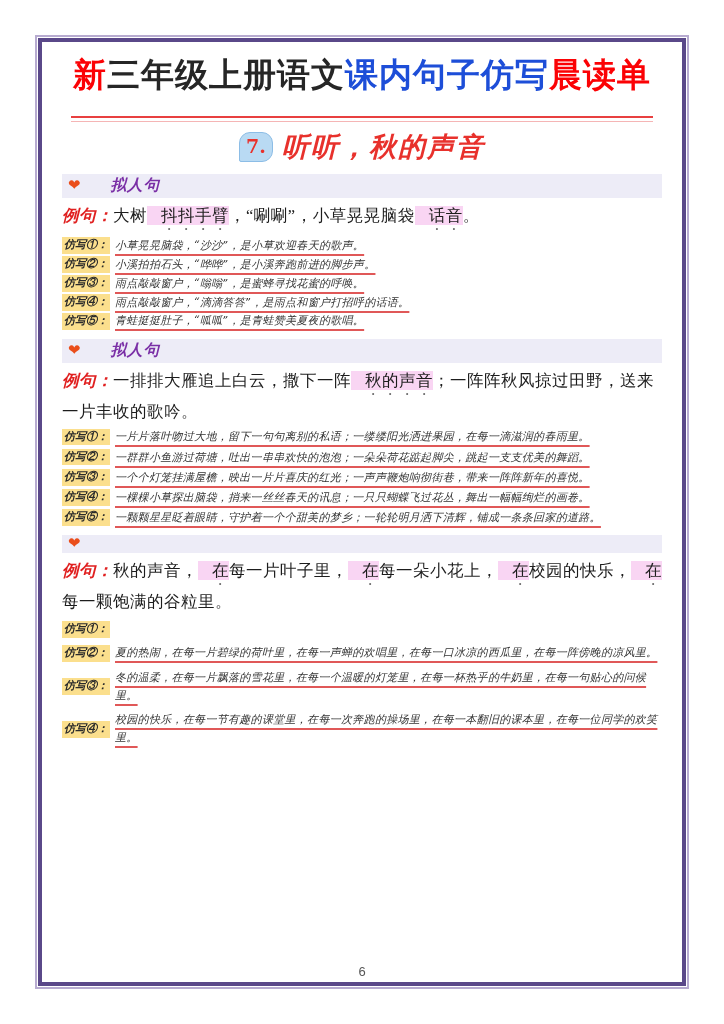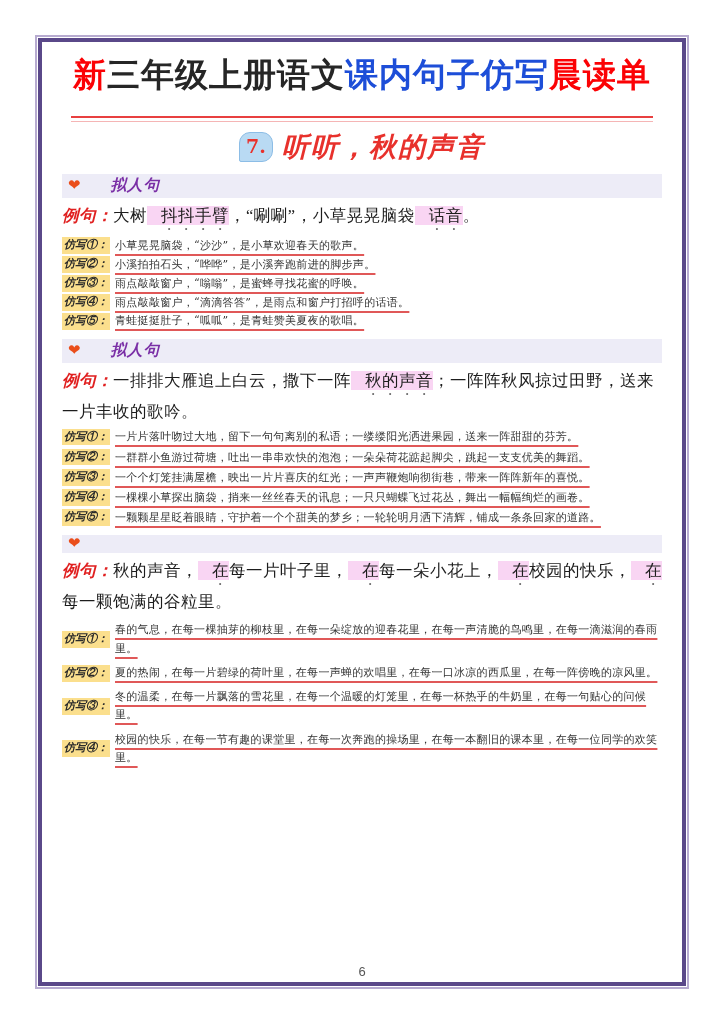--- a/index.html
+++ b/index.html
@@ -104,20 +104,21 @@
     font-weight:600;
     font-style:italic;
     padding:0 2px 1px 2px;
     margin-right:5px;
     line-height:1.45;
     flex:0 0 auto;
   }
   .item-text{
     flex:1;
     color:#333333;
+    font-style:italic;
     font-family:"DejaVu Serif", serif;
     text-decoration:underline;
     text-decoration-color:#e05858;
     text-decoration-thickness:1.5px;
     text-underline-offset:5px;
     letter-spacing:0.3px;
   }
   
   .sec-0 .item{margin:2px 0;line-height:1.42;}
   .sec-0 .item-text{line-height:1.42;}
@@ -174,21 +175,21 @@
         </div>
       </section>
       <section class="section sec-1">
         <div class="sec-head">
           <span class="heart">❤</span>
           <span class="sec-title">拟人句</span>
         </div>
         <p class="example"><span class="ex-label">例句：</span><span>一排排大雁追上白云，撒下一阵</span><span class="hl">秋的声音</span><span>；一阵阵秋风掠过田野，送来一片丰收的歌吟。</span></p>
         <div class="item">
           <span class="item-label">仿写①：</span>
-          <span class="item-text">一片片落叶吻过大地，留下一句句离别的私语；一缕缕阳光洒进果园，送来一阵甜甜的芬芳。</span>
+          <span class="item-text">一片片落叶吻过大地，留下一句句离别的私语；一缕缕阳光洒进果园，在每一滴滋润的春雨里。</span>
         </div>
         <div class="item">
           <span class="item-label">仿写②：</span>
           <span class="item-text">一群群小鱼游过荷塘，吐出一串串欢快的泡泡；一朵朵荷花踮起脚尖，跳起一支支优美的舞蹈。</span>
         </div>
         <div class="item">
           <span class="item-label">仿写③：</span>
           <span class="item-text">一个个灯笼挂满屋檐，映出一片片喜庆的红光；一声声鞭炮响彻街巷，带来一阵阵新年的喜悦。</span>
         </div>
         <div class="item">
@@ -200,21 +201,20 @@
           <span class="item-text">一颗颗星星眨着眼睛，守护着一个个甜美的梦乡；一轮轮明月洒下清辉，铺成一条条回家的道路。</span>
         </div>
       </section>
       <section class="section sec-2">
         <div class="sec-head">
           <span class="heart">❤</span>
         </div>
         <p class="example"><span class="ex-label">例句：</span><span>秋的声音，</span><span class="hl">在</span><span>每一片叶子里，</span><span class="hl">在</span><span>每一朵小花上，</span><span class="hl">在</span><span>校园的快乐，</span><span class="hl">在</span><span>每一颗饱满的谷粒里。</span></p>
         <div class="item">
           <span class="item-label">仿写①：</span>
-          <span class="item-text">春的气息，在每一棵抽芽的柳枝里，在每一朵绽放的迎春花里，在每一声清脆的鸟鸣里，在每一滴滋润的春雨里。</span>
         </div>
         <div class="item">
           <span class="item-label">仿写②：</span>
           <span class="item-text">夏的热闹，在每一片碧绿的荷叶里，在每一声蝉的欢唱里，在每一口冰凉的西瓜里，在每一阵傍晚的凉风里。</span>
         </div>
         <div class="item">
           <span class="item-label">仿写③：</span>
           <span class="item-text">冬的温柔，在每一片飘落的雪花里，在每一个温暖的灯笼里，在每一杯热乎的牛奶里，在每一句贴心的问候里。</span>
         </div>
         <div class="item">

